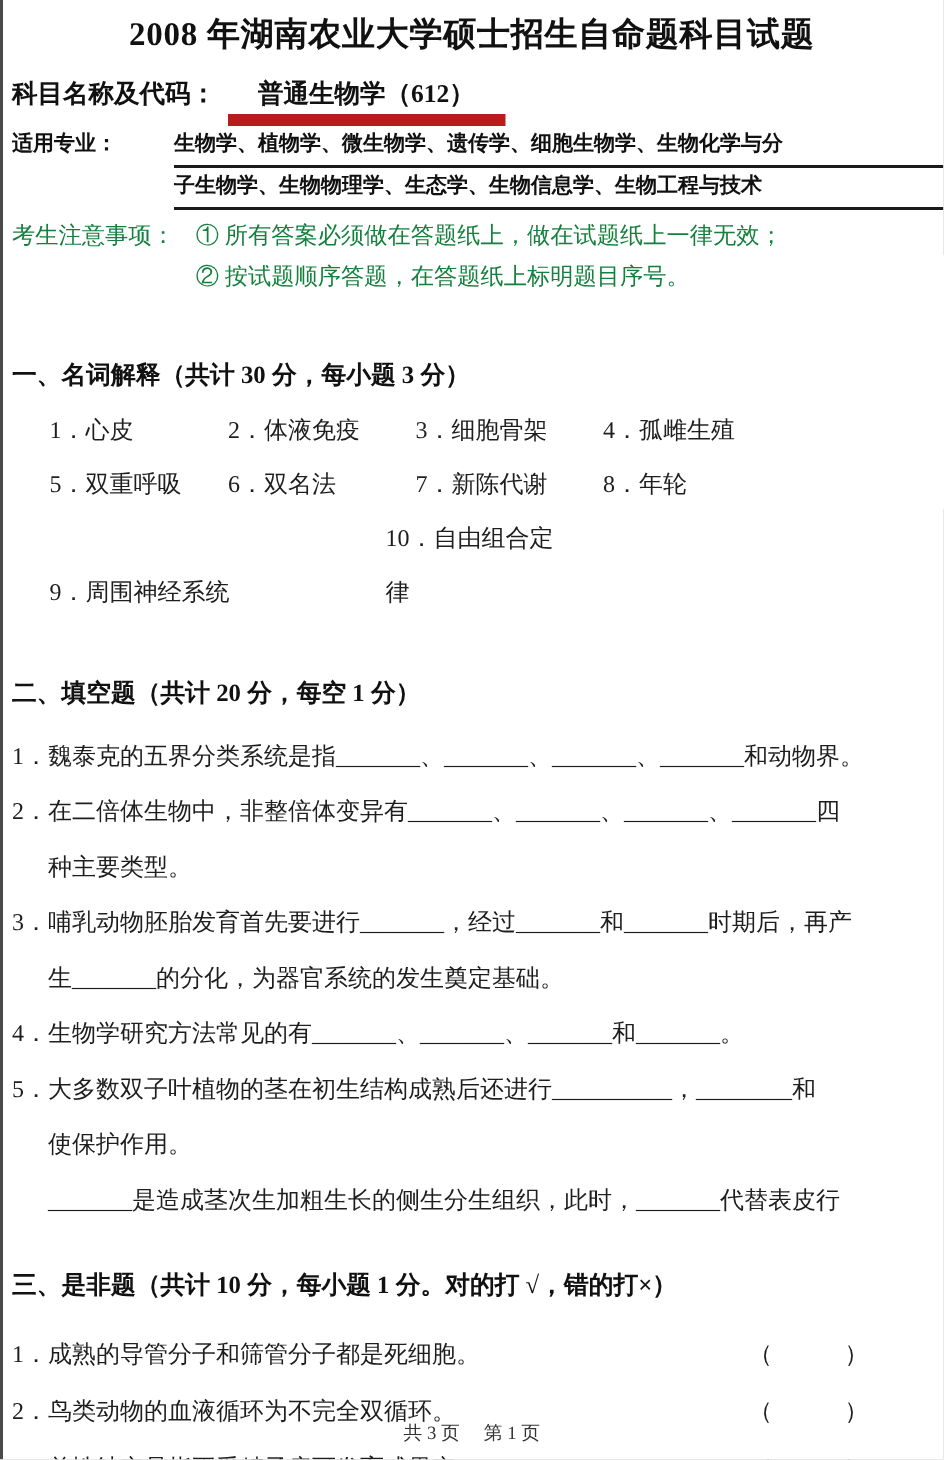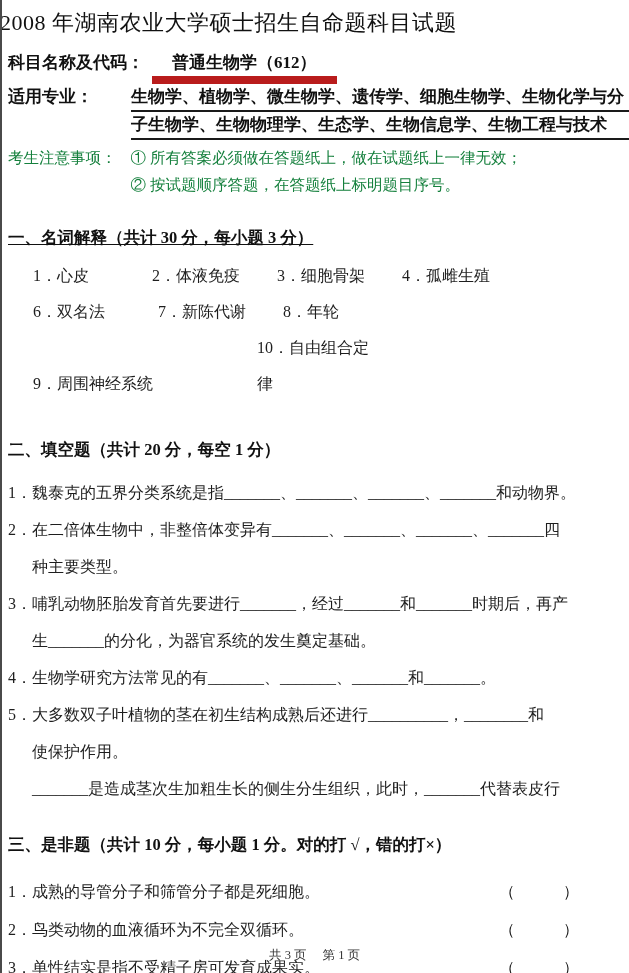--- a/index.html
+++ b/index.html
@@ -8,38 +8,38 @@
     position:relative; width:629px; height:973px; margin:0 auto;
     background:#ffffff; overflow:hidden;
     font-family:"Liberation Serif","DejaVu Serif",serif;
     color:#1e1e1e;
   }
   .edge-strip {
     position:absolute; left:0; top:0; width:2px; height:100%;
     background:#4a4a4a;
   }
   .title {
-    font-size:22px; font-weight:normal; text-align:left;
+    font-size:22px; font-weight:bold; text-align:center;
     padding-top:8px; height:38px; letter-spacing:0.5px; color:#111;
   }
   .subject-row { margin:12px 8px 0 8px; font-size:17px; line-height:26px; }
   .hdr-label { font-weight:bold; color:#111; }
   .subject-value {
     font-weight:bold; display:inline-block; color:#111;
     border-bottom:8px solid #b91c1c; padding:0 20px; margin-left:8px;
   }
-  .majors-row { margin-left:8px; display:flex; font-size:17px; line-height:26px; }
+  .majors-row { margin-left:8px; display:flex; font-size:14px; line-height:26px; }
   .majors-label { flex:none; }
   .majors-value { flex:1 1 auto; margin-left:38px; font-weight:bold; color:#111; }
   .majors-line { border-bottom:2px solid #1a1a1a; }
   .notice-row { margin:4px 8px 0 8px; display:flex; font-size:15.5px; line-height:27px; color:#15803d; }
   .notice-label { flex:none; }
   .notice-items { margin-left:14px; }
   .sec { font-size:16.5px; font-weight:bold; margin-left:8px; color:#111; line-height:24px; }
-  .sec1 { margin-top:28px;text-decoration:underline; }
+  .sec1 { margin-top:40px; }
   .sec2 { margin-top:36px; }
   .sec3 { margin-top:26px; }
   .terms { margin:8px 0 0 33px; font-size:16px; }
   .terms-row { display:flex; line-height:36px;align-items:flex-end; }
   .term-item { flex:none; }
   .term-item.c0 { width:119px; }
   .term-item.c1 { width:125px; }
   .term-item.c2 { width:125px; }
   .terms-row.r2 .term-item.c0 { width:224px; }
   .questions { margin:12px 8px 0 8px; font-size:16px; }
@@ -85,20 +85,21 @@
 
   <h2 class="sec sec1">一、名词解释（共计 30 分，每小题 3 分）</h2>
   <div class="terms">
       <div class="terms-row r0">
         <span class="term-item c0">1．心皮</span>
         <span class="term-item c1">2．体液免疫</span>
         <span class="term-item c2">3．细胞骨架</span>
         <span class="term-item c3">4．孤雌生殖</span>
       </div>
       <div class="terms-row r1">
+        <span class="term-item c0">5．双重呼吸</span>
         <span class="term-item c1">6．双名法</span>
         <span class="term-item c2">7．新陈代谢</span>
         <span class="term-item c3">8．年轮</span>
       </div>
       <div class="terms-row r2">
         <span class="term-item c0">9．周围神经系统</span>
         <span class="term-item c1">10．自由组合定律</span>
       </div>
     </div>
 

